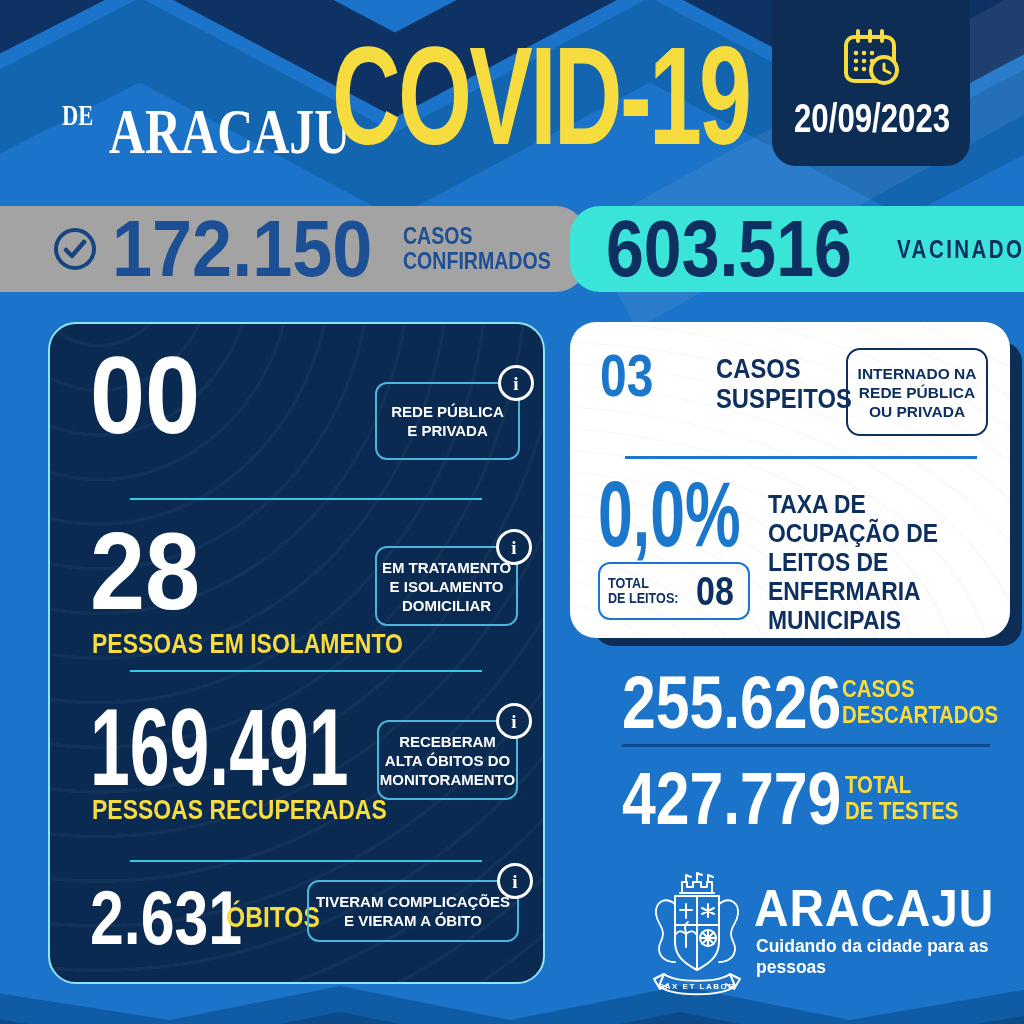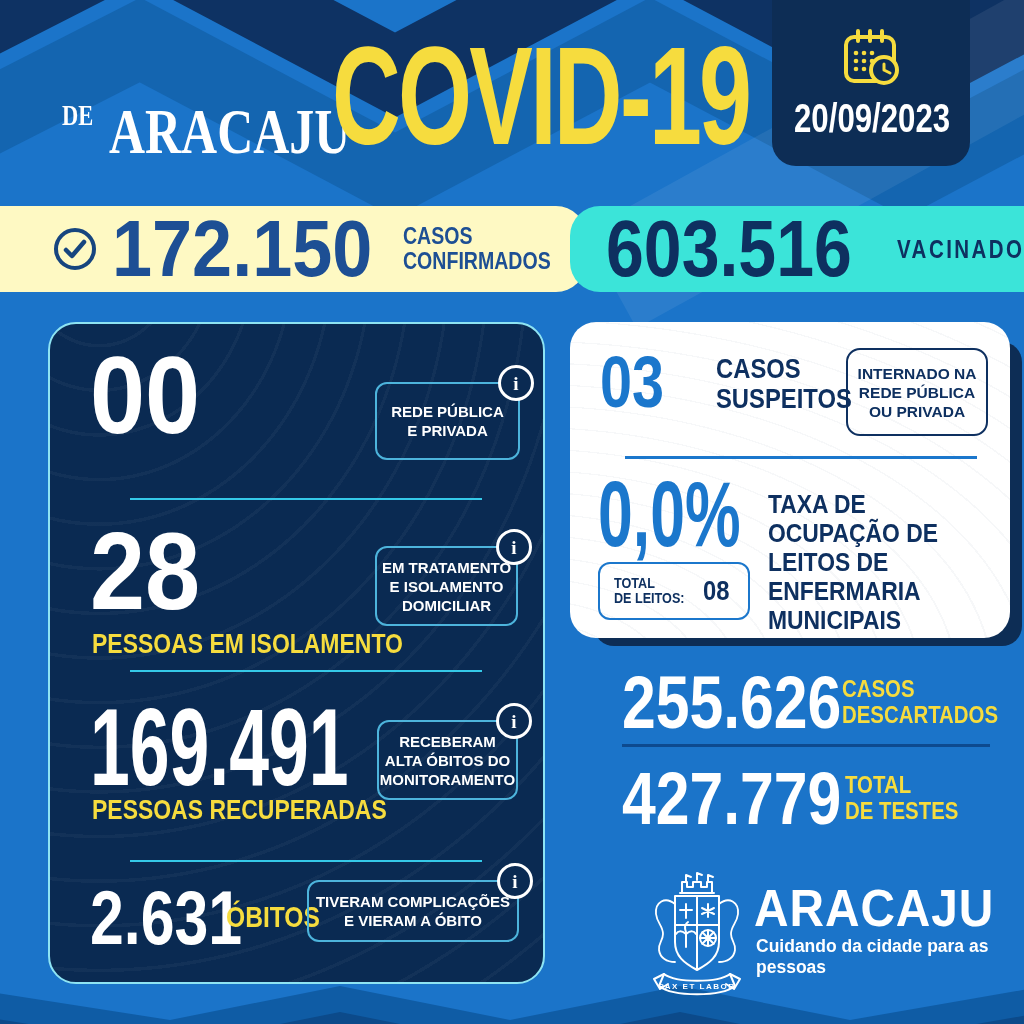--- a/index.html
+++ b/index.html
@@ -20,21 +20,21 @@
   .kicker-de{font-size:30px;font-weight:bold;line-height:1;margin:0 5px 5px 0;display:inline-block;transform:scaleX(.75);transform-origin:left bottom;}
   .kicker-ara{font-size:64px;font-weight:bold;line-height:1;display:inline-block;transform:scaleX(.78);transform-origin:left bottom;}
   .covid{left:332px;top:26px;color:#f6dc3e;font-size:140px;font-weight:bold;line-height:1;letter-spacing:-4px;}
   .covid .sxw{transform:scaleX(.68);}
   .datebox{left:772px;top:0;width:198px;height:166px;background:#0d2d55;border-radius:0 0 24px 24px;text-align:center;}
   .datebox .cal{margin-top:26px;}
   .dateval{color:#fff;font-size:40px;font-weight:bold;line-height:1;margin-top:4px;}
   .dateval .sxw{transform:scaleX(.78);transform-origin:center top;}
   
   .banner{display:flex;align-items:center;top:206px;height:86px;}
-  .banner-yellow{left:0;width:534px;background:#fef9c3;border-radius:0 30px 30px 0;padding-left:52px;}
+  .banner-yellow{left:0;width:534px;background:#a3a3a3;border-radius:0 30px 30px 0;padding-left:52px;}
   .banner-cyan{left:570px;width:454px;background:#3be4d9;border-radius:30px 0 0 30px;padding-left:26px;}
   .banner-num-confirmed{font-size:80px;font-weight:bold;color:#1d4f94;line-height:1;margin-left:14px;}
   .banner-num-confirmed .sxw{transform:scaleX(.9);}
   .banner-lbl-confirmed{font-size:23px;font-weight:bold;color:#1d4f94;line-height:25px;margin-left:2px;}
   .banner-lbl-confirmed .sxw{transform:scaleX(.85);}
   .banner-num-vac{font-size:80px;font-weight:bold;color:#0e3060;line-height:1;margin-left:10px;}
   .banner-num-vac .sxw{transform:scaleX(.85);}
   .banner-lbl-vac{font-size:25px;font-weight:bold;color:#0e3060;letter-spacing:3px;margin-left:2px;}
   .banner-lbl-vac .sxw{transform:scaleX(.82);}
   
@@ -57,39 +57,39 @@
     background:#0a2a52;border:3px solid #fff;color:#fff;box-sizing:border-box;
     display:flex;align-items:center;justify-content:center;
     font-family:"Liberation Serif",serif;font-weight:bold;font-size:19px;line-height:1;
   }
   
   .white-panel{
     left:570px;top:322px;width:440px;height:316px;background:#fff;border-radius:26px;
     box-shadow:18px 14px 0 -6px #0d2d55;
     background-image:repeating-radial-gradient(120% 100% at -10% 115%,transparent 0 34px,rgba(13,45,85,.035) 34px 36px);
   }
-  .susp-value{left:30px;top:24px;font-size:72px;font-weight:bold;color:#1b77cc;line-height:1;}
+  .susp-value{left:30px;top:24px;font-size:60px;font-weight:bold;color:#1b77cc;line-height:1;}
   .susp-value .sxw{transform:scaleX(.8);}
   .susp-label{left:146px;top:32px;font-size:28px;font-weight:bold;color:#0e3060;line-height:30px;}
   .susp-label .sxw{transform:scaleX(.85);}
   .susp-note{
     left:276px;top:26px;width:142px;height:88px;border:2.5px solid #0e3060;border-radius:14px;
     color:#0e3060;font-weight:bold;font-size:15.5px;line-height:19px;
     display:flex;align-items:center;justify-content:center;text-align:center;box-sizing:border-box;
   }
   .blue-divider{left:55px;top:134px;width:352px;height:2.5px;background:#1b77cc;}
   .occ-value{left:28px;top:146px;font-size:92px;font-weight:bold;color:#1b77cc;line-height:1;}
   .occ-value .sxw{transform:scaleX(.68);}
   .beds-box{
     left:28px;top:240px;width:152px;height:58px;border:2.5px solid #1b77cc;border-radius:12px;
     display:flex;align-items:center;justify-content:center;gap:10px;box-sizing:border-box;
   }
   .beds-label{font-size:14px;font-weight:bold;color:#0e3060;line-height:15px;}
   .beds-label .sxw{transform:scaleX(.9);}
-  .beds-value{font-size:28px;font-weight:bold;color:#0e3060;line-height:1;text-decoration:underline;}
+  .beds-value{font-size:40px;font-weight:bold;color:#0e3060;line-height:1;text-decoration:underline;}
   .beds-value .sxw{transform:scaleX(.85);}
   .occ-label{left:198px;top:168px;font-size:26px;font-weight:bold;color:#0e3060;line-height:29px;}
   .occ-label .sxw{transform:scaleX(.88);}
   
   .stat-value{color:#fff;font-size:74px;font-weight:bold;line-height:1;}
   .stat-value .sxw{transform:scaleX(.82);}
   .stat-label{color:#f6dc3e;font-size:24px;font-weight:bold;line-height:26px;}
   .stat-label .sxw{transform:scaleX(.85);}
   .stat-divider{left:622px;top:744px;width:368px;height:3px;background:#0d4a8f;}
   

